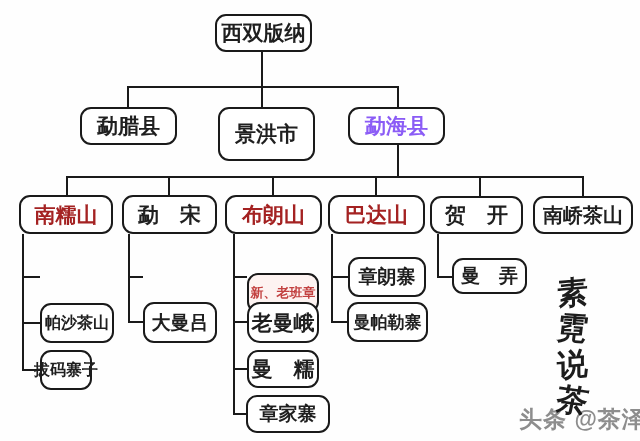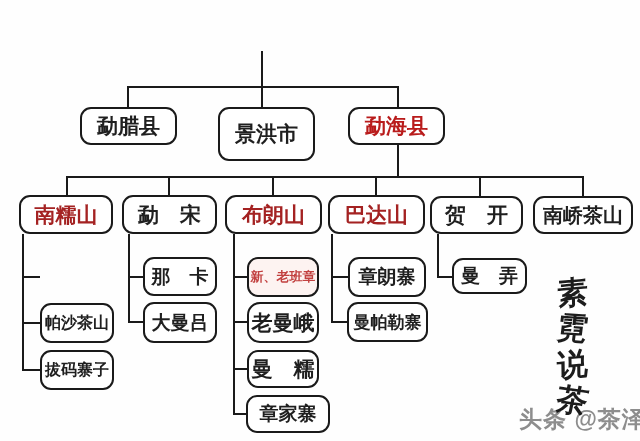--- a/index.html
+++ b/index.html
@@ -22,23 +22,23 @@
     justify-content: center;
     font-weight: bold;
     color: #1f1f1f;
     white-space: nowrap;
     z-index: 2;
   }
   .fs-lg { font-size: 21px; }
   .fs-md { font-size: 19px; }
   .fs-sm { font-size: 16px; }
   .fs-xs { font-size: 13px; }
-  .red-dark  { color: #b91c1c; }
+  .red-dark  { color: #8b5cf6; }
   .red       { color: #a42222; }
-  .red-light { color: #c24140; background: #fdf3f1; }
+  .red-light { color: #c24140; background: #fdf3f1; margin-top: 16px; }
   .hline, .vline { position: absolute; background: #1a1a1a; z-index: 1; }
   .hline { height: 2px; }
   .vline { width: 2px; }
   #calligraphy {
     position: absolute;
     left: 552px; top: 274px;
     width: 40px;
     display: flex;
     flex-direction: column;
     align-items: center;
@@ -64,36 +64,36 @@
     color: #8d8d8d;
     z-index: 2;
     white-space: nowrap;
   }
 </style>
 </head>
 <body>
 
 <div id="stage">
 
+  <div class="node fs-lg" style="left:215px; top:14px; width:97px; height:38px;">西双版纳</div>
 
   <div class="node fs-lg" style="left:80px; top:107px; width:97px; height:38px;">勐腊县</div>
   <div class="node fs-lg" style="left:218px; top:107px; width:97px; height:54px;">景洪市</div>
   <div class="node fs-lg red-dark" style="left:348px; top:107px; width:97px; height:38px;">勐海县</div>
 
   <div class="node fs-lg red" style="left:19px; top:195px; width:94px; height:39px;">南糯山</div>
   <div class="node fs-lg" style="left:122px; top:195px; width:95px; height:39px;">勐　宋</div>
   <div class="node fs-lg red" style="left:225px; top:195px; width:97px; height:39px;">布朗山</div>
   <div class="node fs-lg red" style="left:328px; top:195px; width:97px; height:39px;">巴达山</div>
   <div class="node fs-lg" style="left:430px; top:196px; width:93px; height:38px;">贺　开</div>
   <div class="node" style="left:533px; top:196px; width:100px; height:38px; font-size:20px;">南峤茶山</div>
 
   <div class="node fs-sm" style="left:40px; top:303px; width:74px; height:40px;">帕沙茶山</div>
-  <div class="node fs-sm" style="left:40px; top:350px; width:74px; height:40px;">拔码寨子</div>
+  <div class="node fs-sm" style="left:40px; top:350px; width:52px; height:40px;">拔码寨子</div>
 
-  <div class="node fs-md" style="left:143px; top:257px; width:74px; height:39px;">那　卡</div>
   <div class="node fs-md" style="left:143px; top:302px; width:74px; height:41px;">大曼吕</div>
 
   <div class="node fs-xs red-light" style="left:247px; top:257px; width:72px; height:40px;">新、老班章</div>
   <div class="node fs-lg" style="left:247px; top:302px; width:72px; height:41px;border-radius:13px;">老曼峨</div>
   <div class="node fs-lg" style="left:247px; top:350px; width:72px; height:38px;text-align:right;">曼　糯</div>
   <div class="node fs-md" style="left:246px; top:395px; width:84px; height:38px;">章家寨</div>
 
   <div class="node fs-md" style="left:348px; top:257px; width:78px; height:40px;">章朗寨</div>
   <div class="node" style="left:347px; top:302px; width:81px; height:40px; font-size:17px;">曼帕勒寨</div>
 

